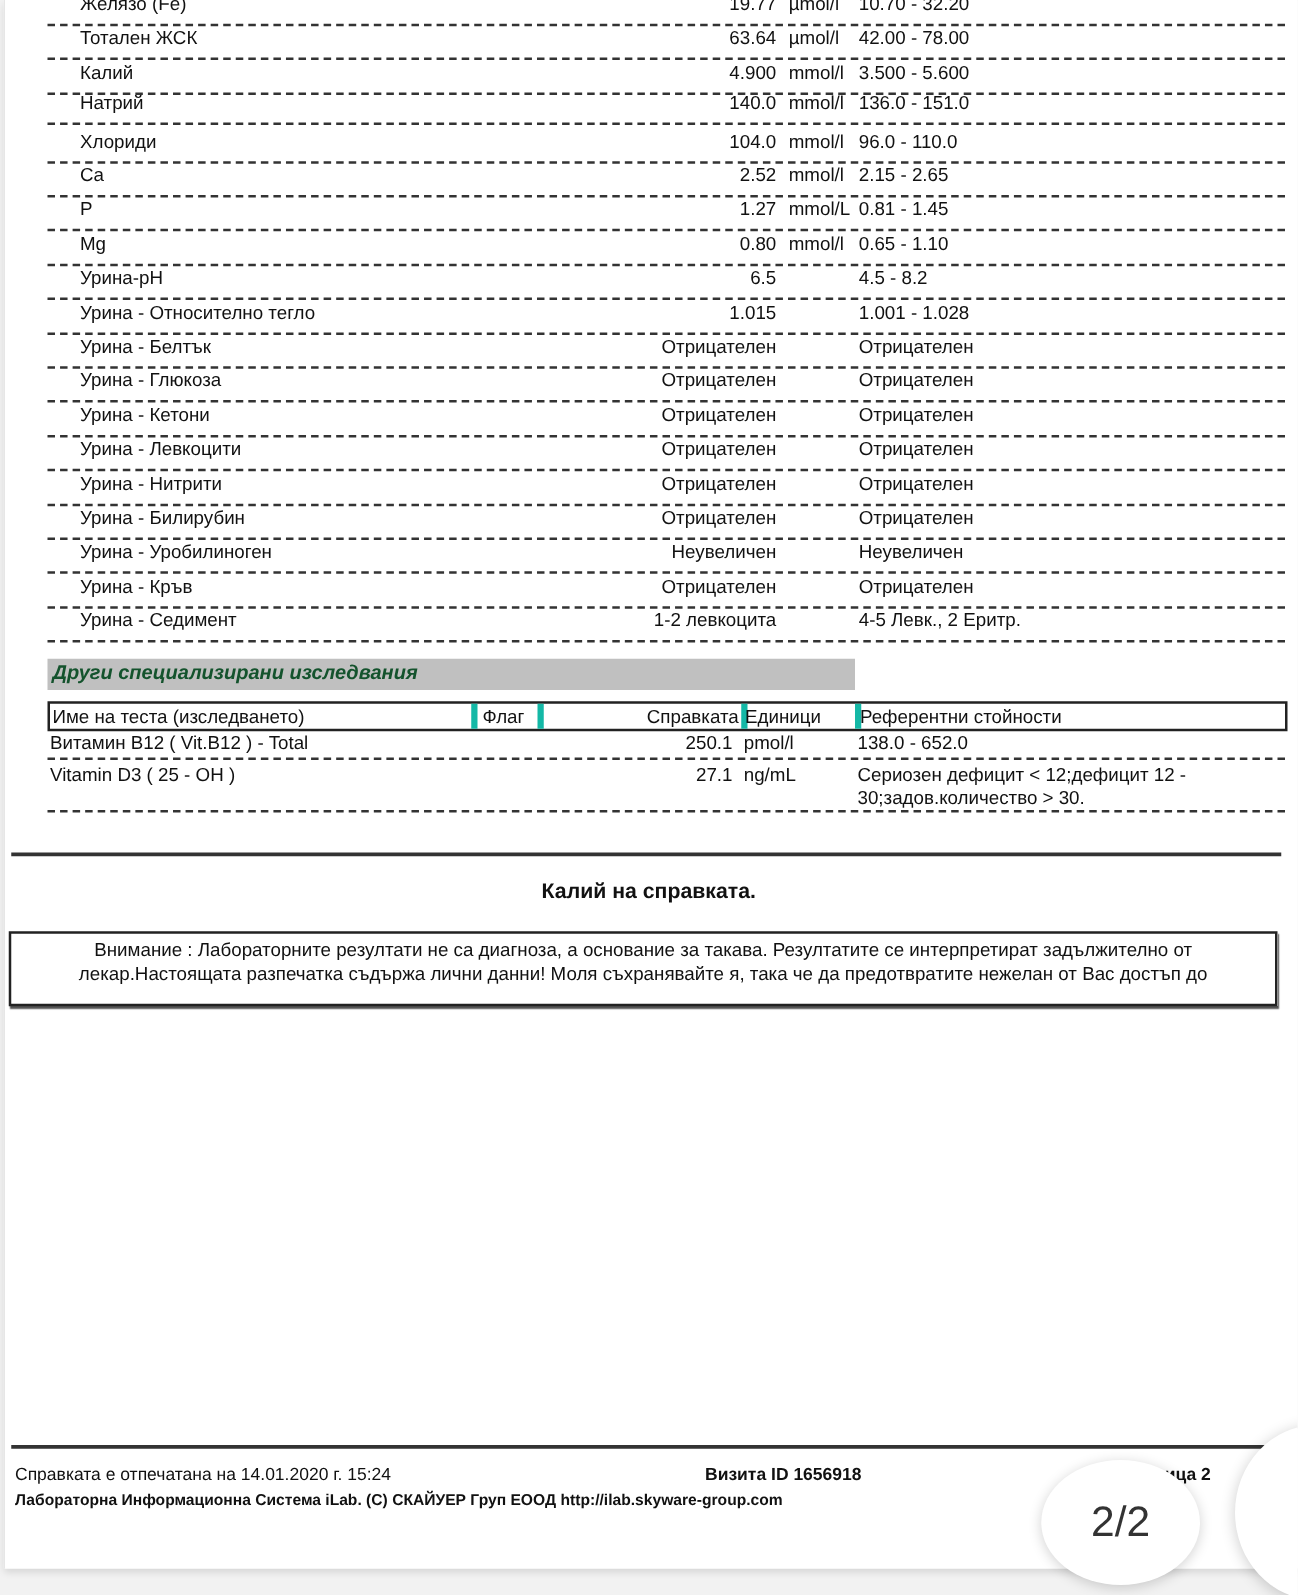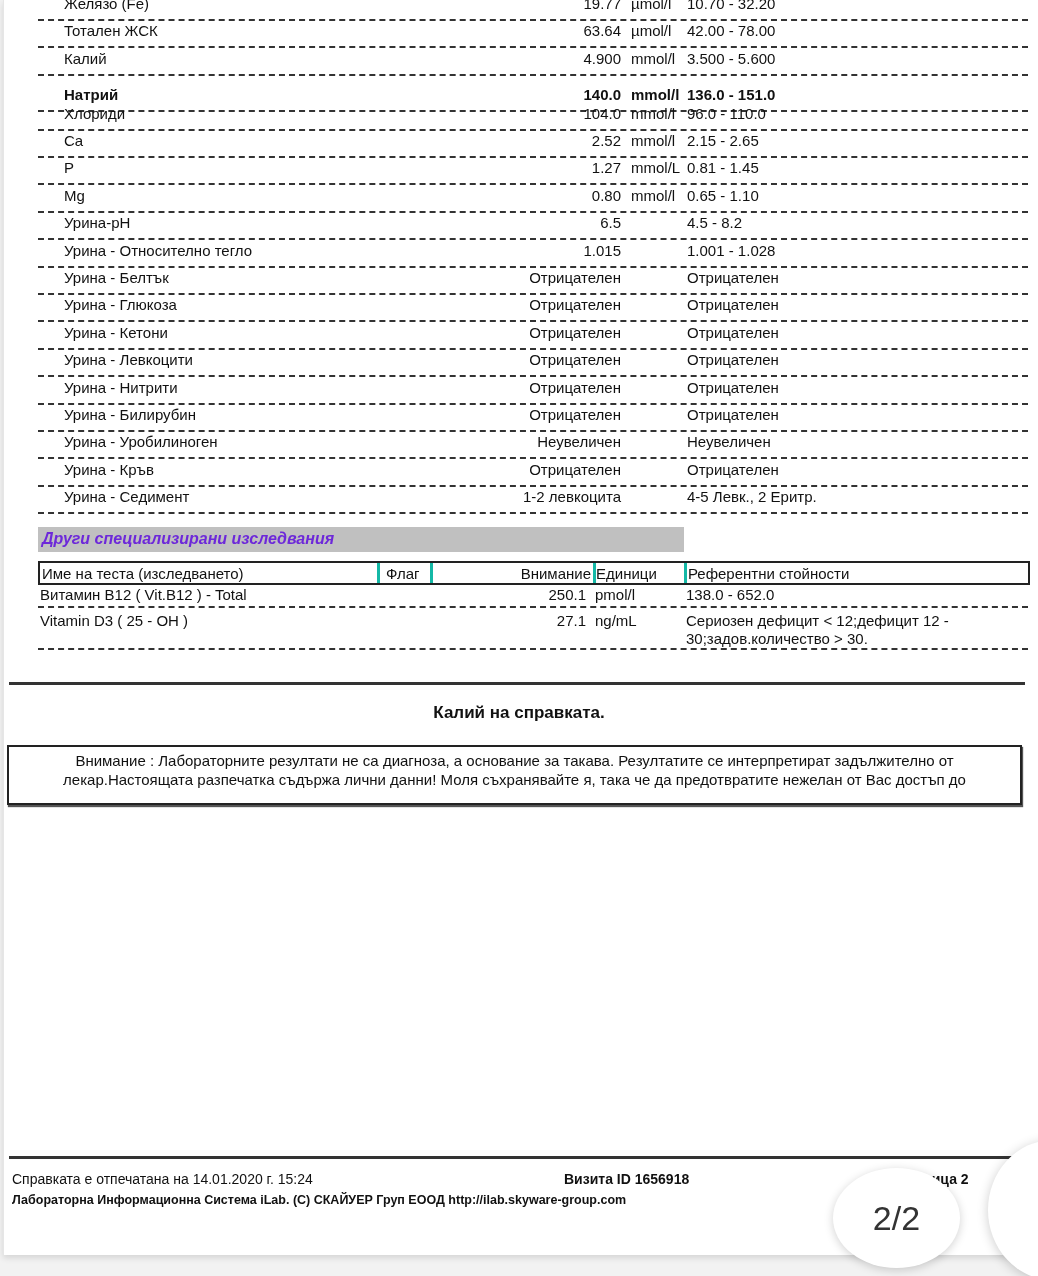--- a/index.html
+++ b/index.html
@@ -24,30 +24,30 @@
     border-bottom: 2px dashed #333;
   }
   .row span { position: absolute; top: 1px; white-space: nowrap; }
   .row .name { left: 26px; }
   .row .result { right: 407px; text-align: right; }
   .row .unit { left: 593px; }
   .row .ref { left: 649px; }
 
   .section-header {
     position: absolute; left: 34px; top: 527px; width: 646px; height: 25px;
-    background: #c0c0c0; color: #6d28d9;
+    background: #c0c0c0; color: #14532d;
     font-style: italic; font-weight: bold; font-size: 16px;
   }
   .section-header span { position: absolute; left: 4px; top: 3px; }
 
   .thead {
     position: absolute; left: 34px; top: 561px; width: 988px; height: 20px;
     border: 2px solid #222; font-size: 15px;
   }
-  .thead .cell { position: absolute; top: 0; height: 20px; border-right: 3px solid #14b8a6; }
+  .thead .cell { position: absolute; top: 0; height: 20px; border-right: 5px solid #14b8a6; }
   .thead .cell span { position: absolute; top: 2px; white-space: nowrap; }
 
   .row2 { position: absolute; left: 34px; width: 990px; font-size: 15px; }
   .row2 .dash { position: absolute; left: 0; right: 0; bottom: 0; border-bottom: 2px dashed #333; }
   .row2 span { position: absolute; white-space: nowrap; }
 
   .rule { position: absolute; left: 5px; width: 1016px; border-top: 3px solid #333; }
   .end-title {
     position: absolute; left: 0; width: 1030px; top: 703px; text-align: center;
     font-weight: bold; font-size: 17px;
@@ -97,21 +97,21 @@
         <span class="ref">42.00 - 78.00</span>
         <div class="dash"></div>
       </div>
       <div class="row" style="top: 48.8px;">
         <span class="name">Калий</span>
         <span class="result">4.900</span>
         <span class="unit">mmol/l</span>
         <span class="ref">3.500 - 5.600</span>
         <div class="dash"></div>
       </div>
-      <div class="row" style="top: 85px; font-weight: bold;">
+      <div class="row" style="top: 73px;">
         <span class="name">Натрий</span>
         <span class="result">140.0</span>
         <span class="unit">mmol/l</span>
         <span class="ref">136.0 - 151.0</span>
         <div class="dash"></div>
       </div>
       <div class="row" style="top: 103.6px;">
         <span class="name">Хлориди</span>
         <span class="result">104.0</span>
         <span class="unit">mmol/l</span>
@@ -223,21 +223,21 @@
   </div>
 
   <div class="thead">
     <div class="cell" style="left:0;width:337px;">
       <span style="left:2px;">Име на теста (изследването)</span>
     </div>
     <div class="cell" style="left:338px;width:52px;">
       <span style="left:8px;">Флаг</span>
     </div>
     <div class="cell" style="left:391px;width:162px;">
-      <span style="right:2px;">Внимание</span>
+      <span style="right:2px;">Справката</span>
     </div>
     <div class="cell" style="left:554px;width:90px;">
       <span style="left:2px;">Единици</span>
     </div>
     <div class="cell" style="left:645px;width:341px;border-right:none;">
       <span style="left:3px;">Референтни стойности</span>
     </div>
   </div>
 
   <div class="row2" style="top:583px;height:25px;">

